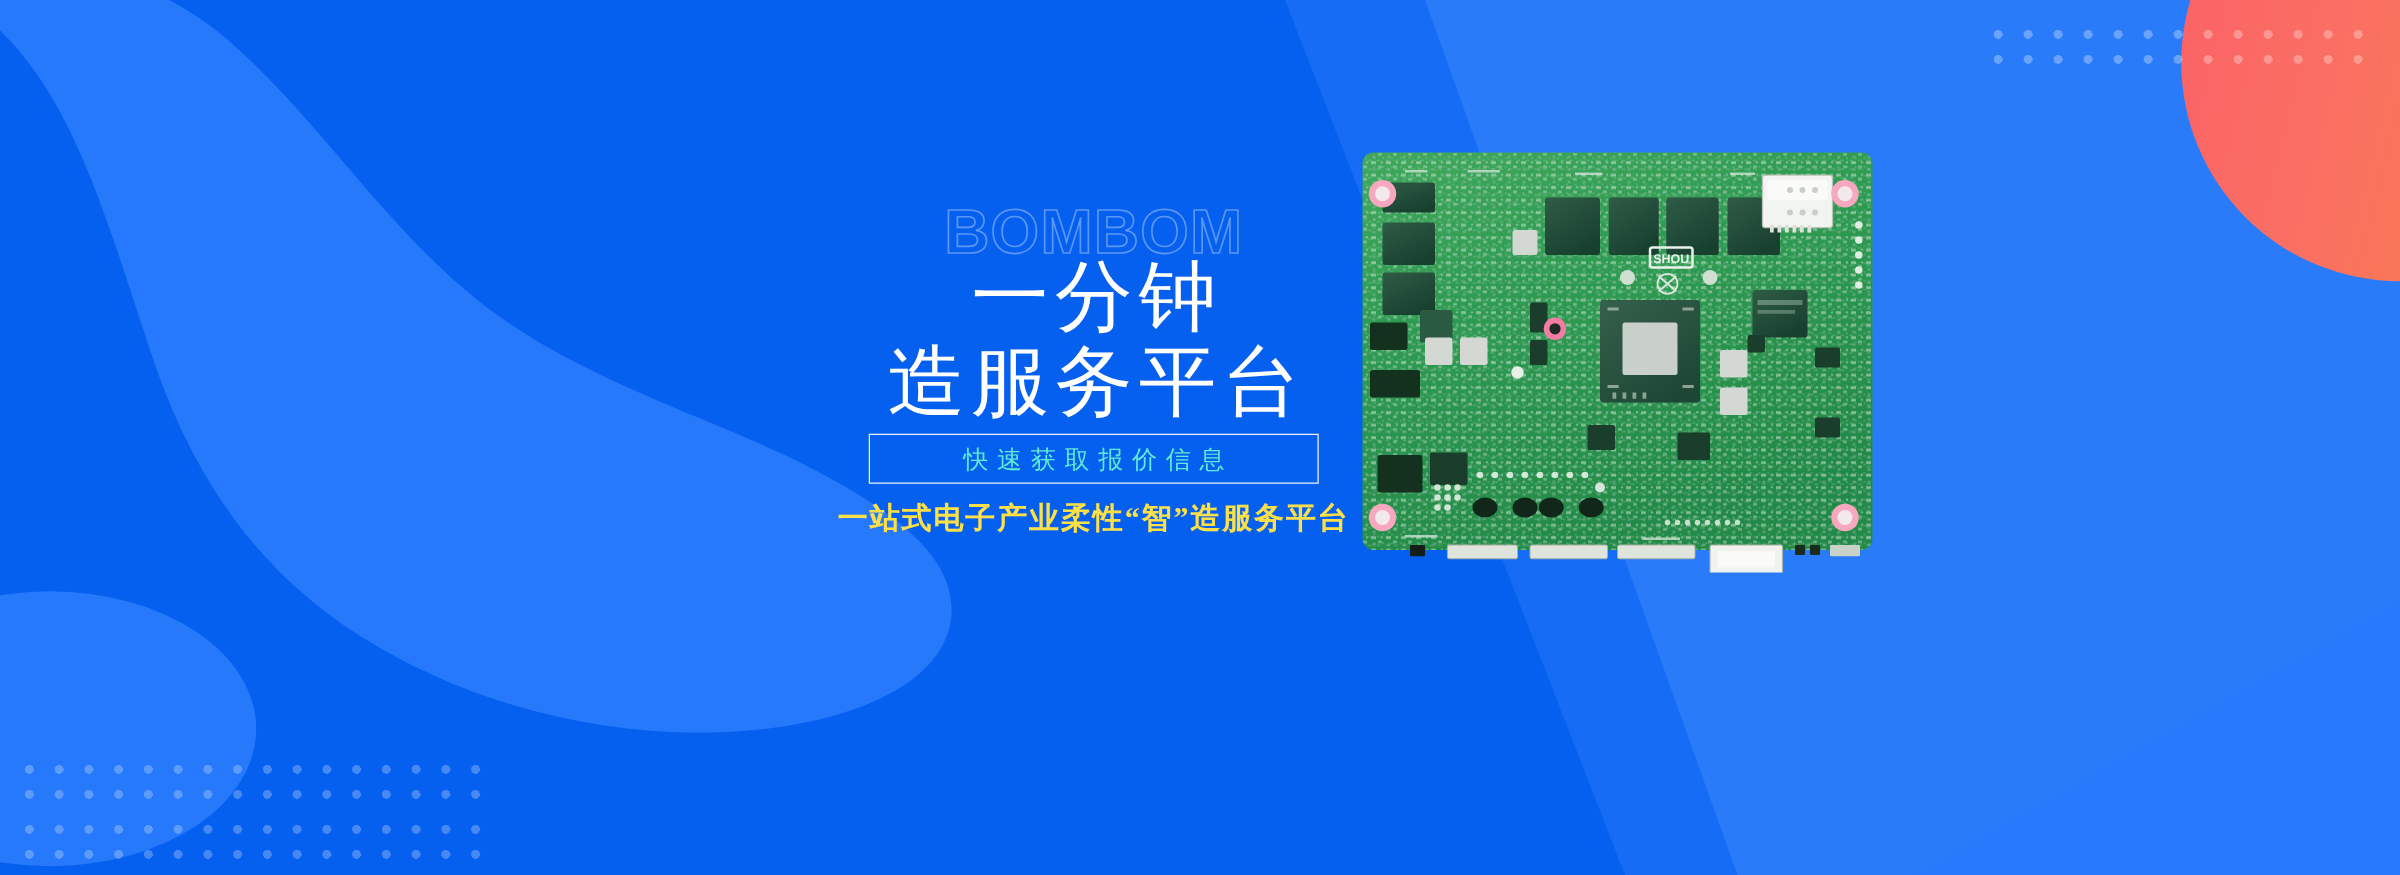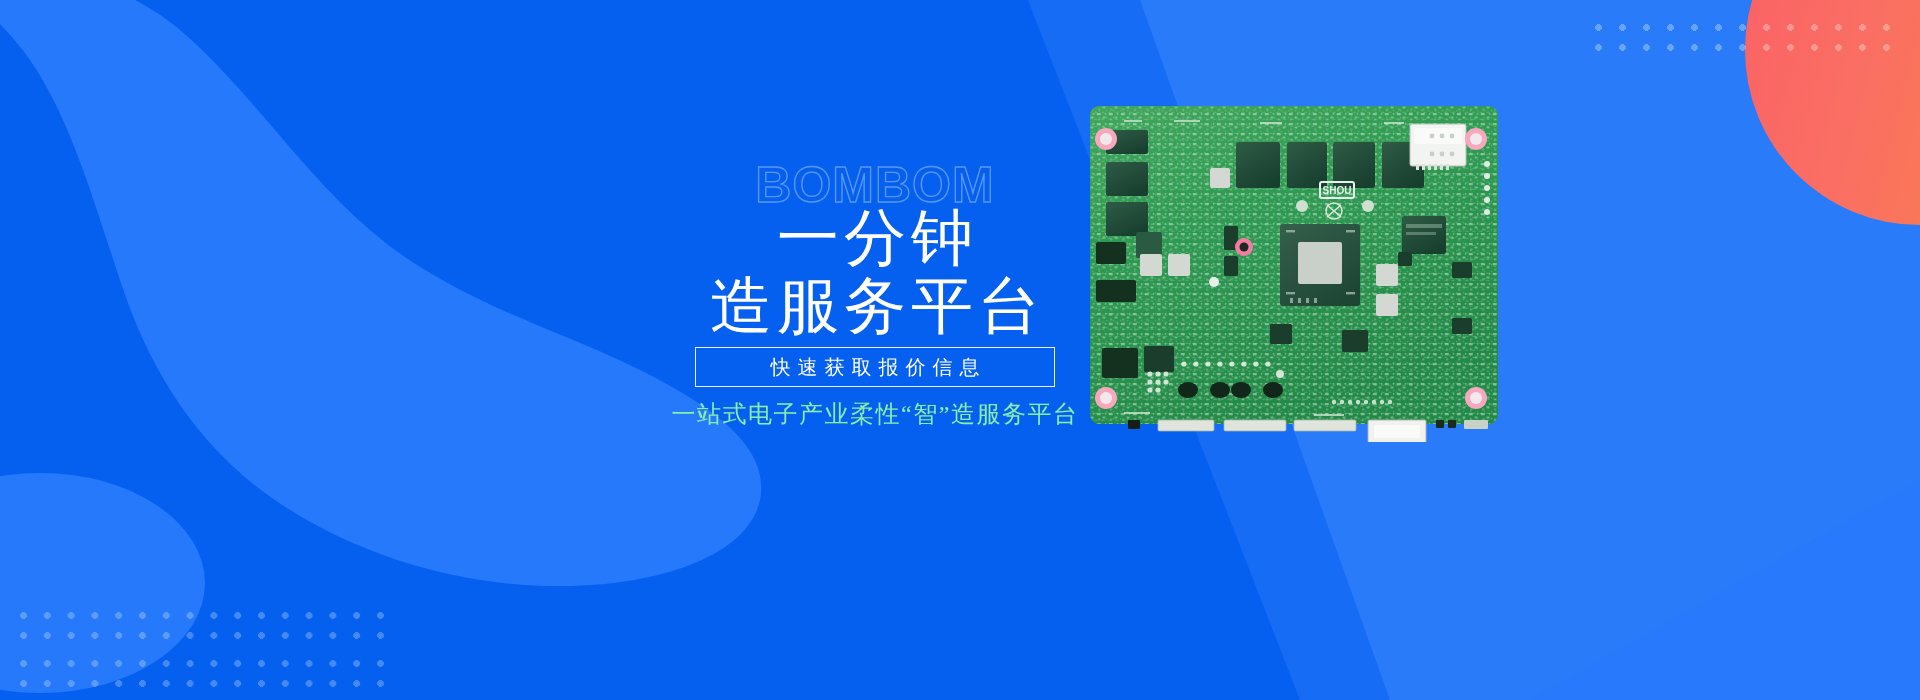--- a/index.html
+++ b/index.html
@@ -43,21 +43,21 @@
     background-repeat:repeat;
     z-index:3;
     pointer-events:none;
   }
   .dots-bl-a { top:612px; }
   .dots-bl-b { top:660px; }
 
   
   .pcb-wrap {
     position:absolute;
-    left:1084px; top:102px;
+    left:1084px; top:118px;
     width:424px; height:340px;
     z-index:4;
   }
   .pcb-svg { display:block; width:424px; height:340px; }
 
   
   .text-col {
     position:absolute;
     left:660px; top:150px;
     width:430px; height:420px;
@@ -99,38 +99,39 @@
   .pill {
     position:absolute;
     left:35px; top:197px;
     width:360px; height:40px;
     border:1.6px solid rgba(255,255,255,0.92);
     display:flex;
     align-items:center;
     justify-content:center;
   }
   .pill-text {
-    color:#ffffff;
+    color:#5eead4;
     font-size:20px;
     letter-spacing:7px;
     text-indent:7px;
     white-space:nowrap;
     font-weight:400;
   }
 
   .tagline {
     position:absolute;
     left:-45px; top:248px;
     width:520px;
-    color:#86efac;
+    color:#fde047;
     font-size:24px;
     letter-spacing:1.5px;
     white-space:nowrap;
     text-align:center;
     font-family:"Liberation Serif","DejaVu Serif",serif;
+    font-weight:bold;
   }
 </style>
 </head>
 <body>
 
 <div id="banner">
 
   <div class="bg-layer">
     <svg class="bg-svg" viewBox="0 0 1920 700" preserveAspectRatio="none">
       <defs>

